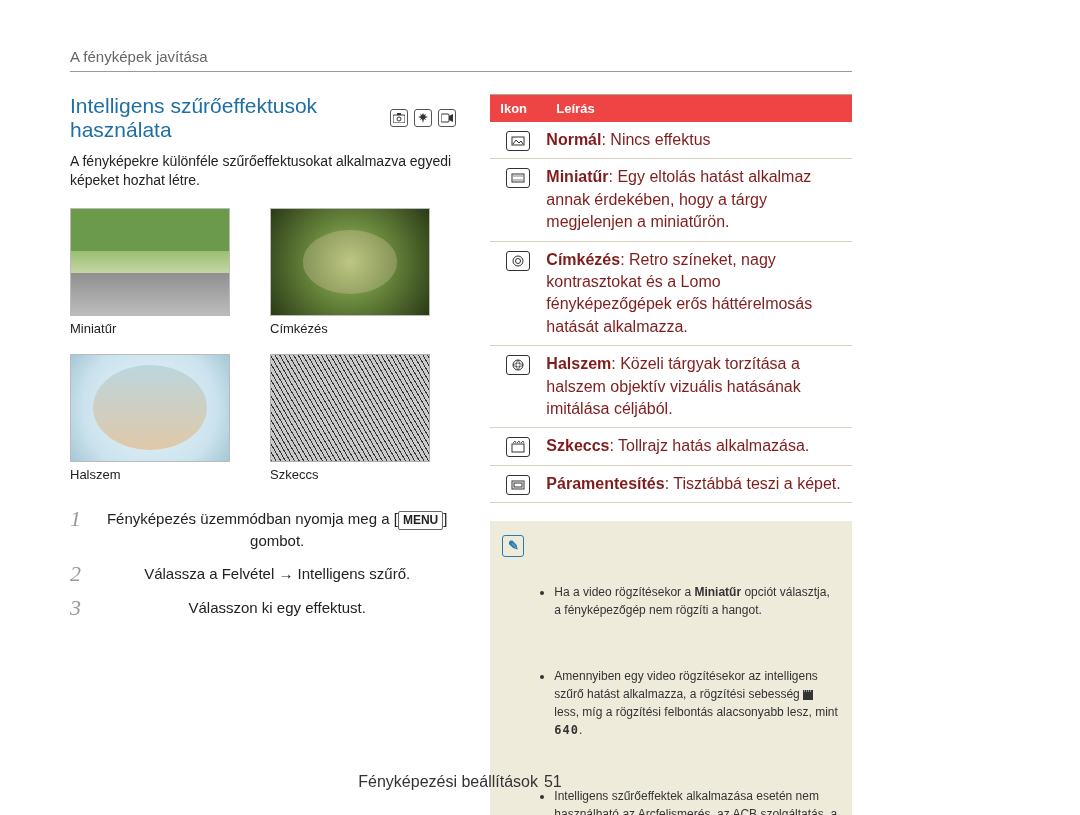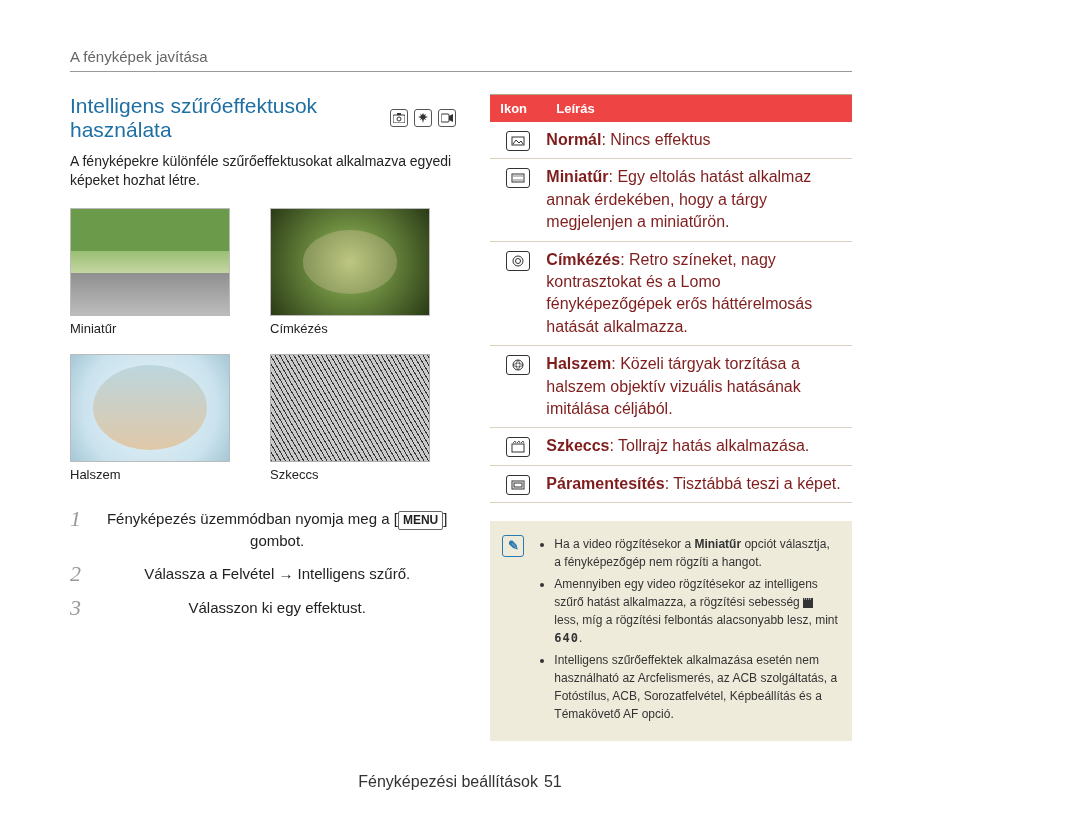--- a/index.html
+++ b/index.html
@@ -29,21 +29,21 @@
   .th-icon { width: 56px; padding: 6px 10px; }
   .th-desc { flex: 1; padding: 6px 10px; }
   .trow { display: flex; border-bottom: 1px solid #d8d3bf; padding: 7px 0; }
   .td-icon { width: 56px; display: flex; align-items: flex-start; justify-content: center; padding-top: 2px; }
   .eff-icon { width: 24px; height: 20px; border: 1.5px solid #333; border-radius: 3px; display: inline-flex; align-items: center; justify-content: center; font-size: 10px; background: #fff; }
   .td-desc { flex: 1; font-size: 16px; line-height: 1.4; color: #7f1d1d; padding-right: 8px; }
   .td-desc b { font-weight: 700; }
   .notebox { margin-top: 18px; background: #efebdb; padding: 14px 14px 14px 48px; position: relative; font-size: 12px; line-height: 1.5; color: #333; }
   .note-icon { position: absolute; left: 12px; top: 14px; width: 22px; height: 22px; border: 1.5px solid #2a7ab0; border-radius: 3px; display: flex; align-items: center; justify-content: center; color: #2a7ab0; font-weight: 700; font-size: 13px; }
   .notebox ul { list-style: disc; padding-left: 16px; }
-  .notebox li { margin-bottom: 4px; }
+  .notebox li { margin-bottom: 4px; margin-top: 48px; }
   .inline-ico { display: inline-block; width: 14px; height: 12px; vertical-align: middle; }
   .footer { position: absolute; bottom: 24px; left: 0; right: 0; text-align: center; font-size: 16px; color: #333; }
   .footer .pg { margin-left: 6px; }
   
   .miniature-bg { background: linear-gradient(to bottom, #6a9a4a 0%, #6a9a4a 40%, #9abf73 40%, #c4d6a2 60%, #8f8f8f 60%, #bcbcbc 100%); }
   .vignette-bg { background: radial-gradient(circle at 50% 50%, #a8c06a 0%, #6b8a3e 40%, #2a3a16 100%); position: relative; }
   .vignette-bg::after { content:""; position:absolute; inset:20%; border-radius:50%; background:rgba(255,220,200,0.25);}
   .fisheye-bg { background: radial-gradient(circle at 50% 50%, #e8f4f8 0%, #cbe3ee 70%, #a5c7d6 100%); position:relative; }
   .fisheye-bg::after { content:""; position:absolute; inset:10% 14%; border-radius:50%; background:linear-gradient(#bcd6de,#e0c8a8); }
   .sketch-bg { background: repeating-linear-gradient(60deg, #222 0px, #222 1px, #ddd 1px, #ddd 4px); filter: contrast(80%);}

